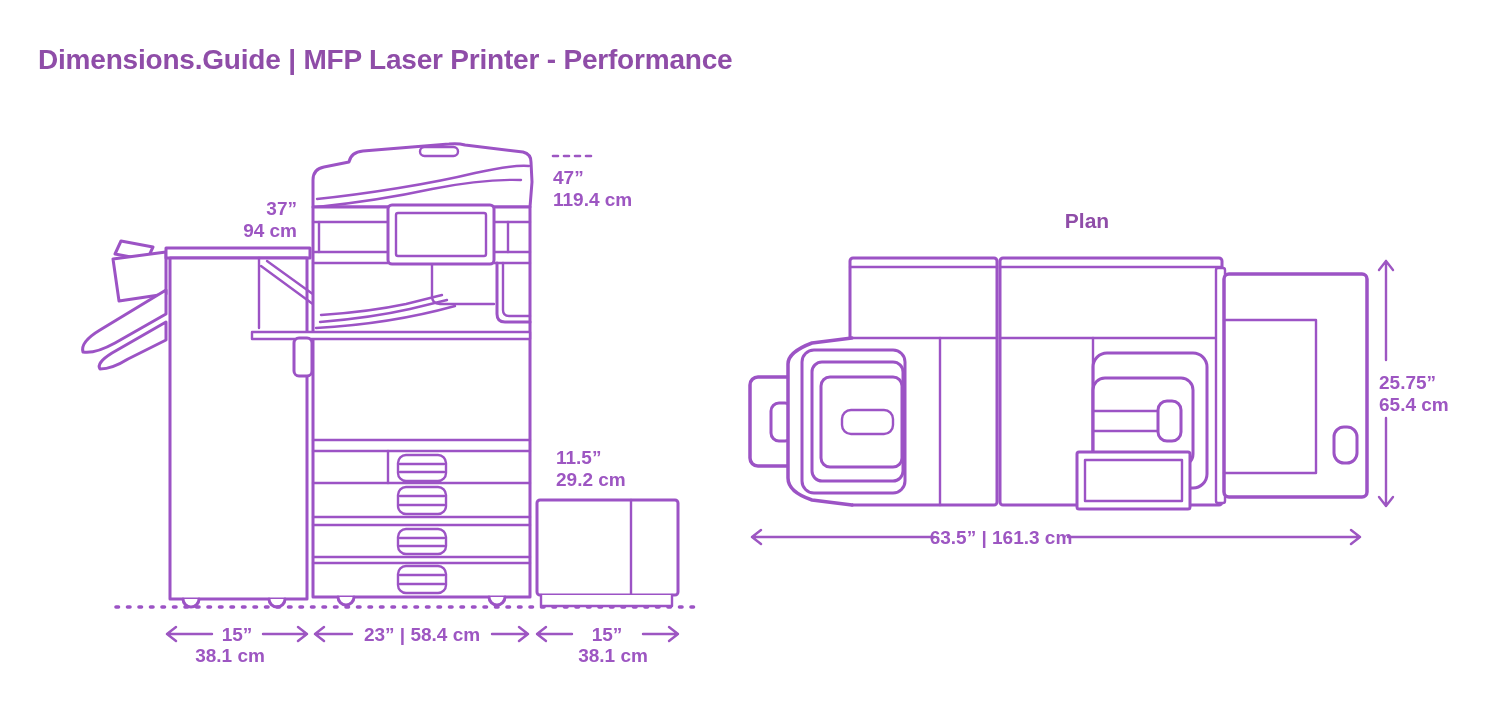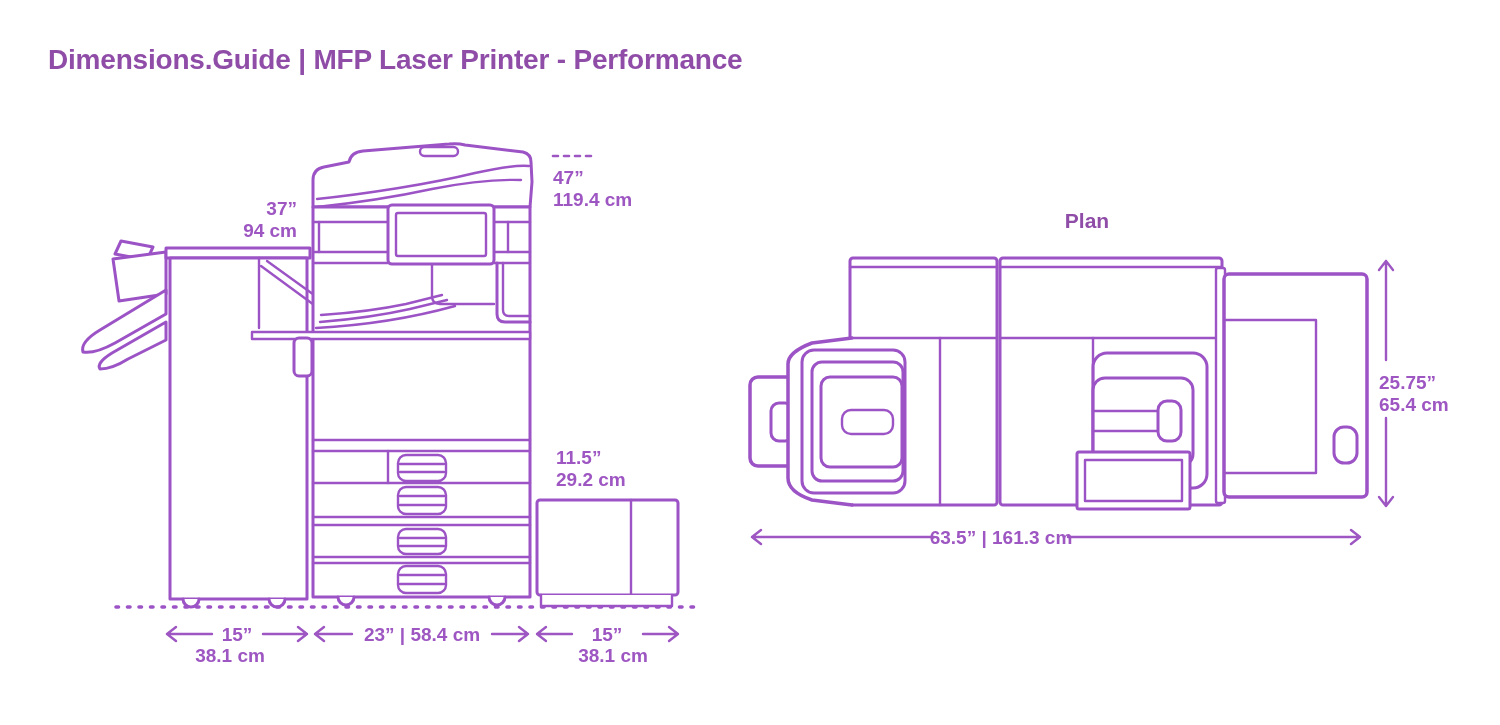--- a/index.html
+++ b/index.html
@@ -1,18 +1,18 @@
 <!DOCTYPE html>
 <html><head>
 <meta charset="utf-8">
 <style>
   html,body{margin:0;padding:0;background:#ffffff;}
   body{width:1500px;height:725px;position:relative;overflow:hidden;
        font-family:"Liberation Sans", sans-serif;}
-  .page-title{position:absolute;left:48px;top:44px;font-size:28px;font-weight:700;
+  .page-title{position:absolute;left:38px;top:44px;font-size:28px;font-weight:700;
        color:#8f4da8;letter-spacing:-0.2px;}
   svg{position:absolute;overflow:visible;}
   #front-svg{left:70px;top:120px;}
   #plan-svg{left:730px;top:185px;}
   .ln{fill:none;stroke:#9c53c5;stroke-width:3;stroke-linecap:round;stroke-linejoin:round;}
   .lnf{fill:#ffffff;stroke:#9c53c5;stroke-width:3;stroke-linecap:round;stroke-linejoin:round;}
   .lnf35{fill:#ffffff;stroke:#9c53c5;stroke-width:3.5;stroke-linecap:round;stroke-linejoin:round;}
   .thin{fill:none;stroke:#9c53c5;stroke-width:2.4;stroke-linecap:round;stroke-linejoin:round;}
   .thinf{fill:#ffffff;stroke:#9c53c5;stroke-width:2.4;stroke-linecap:round;stroke-linejoin:round;}
   .arr{fill:none;stroke:#9d56c2;stroke-width:2.4;stroke-linecap:round;stroke-linejoin:round;}

